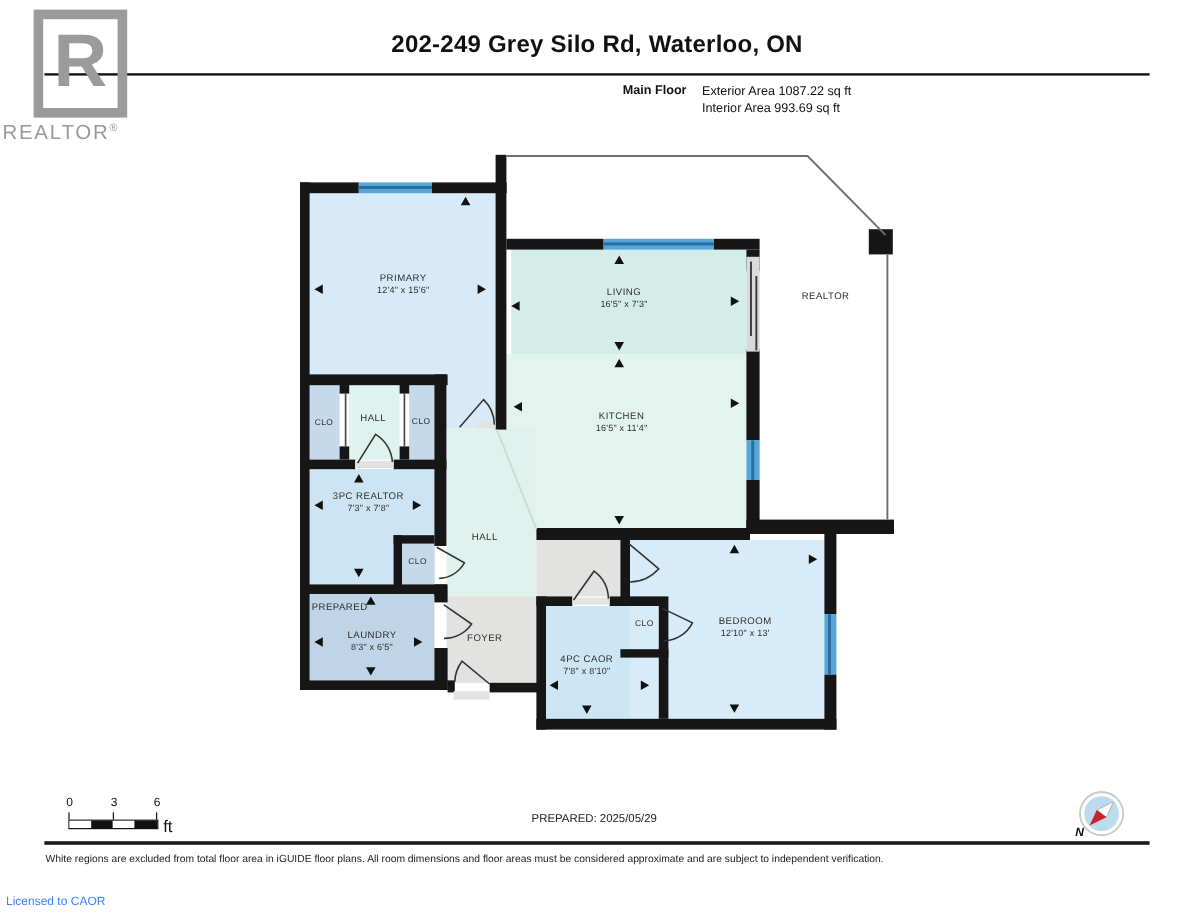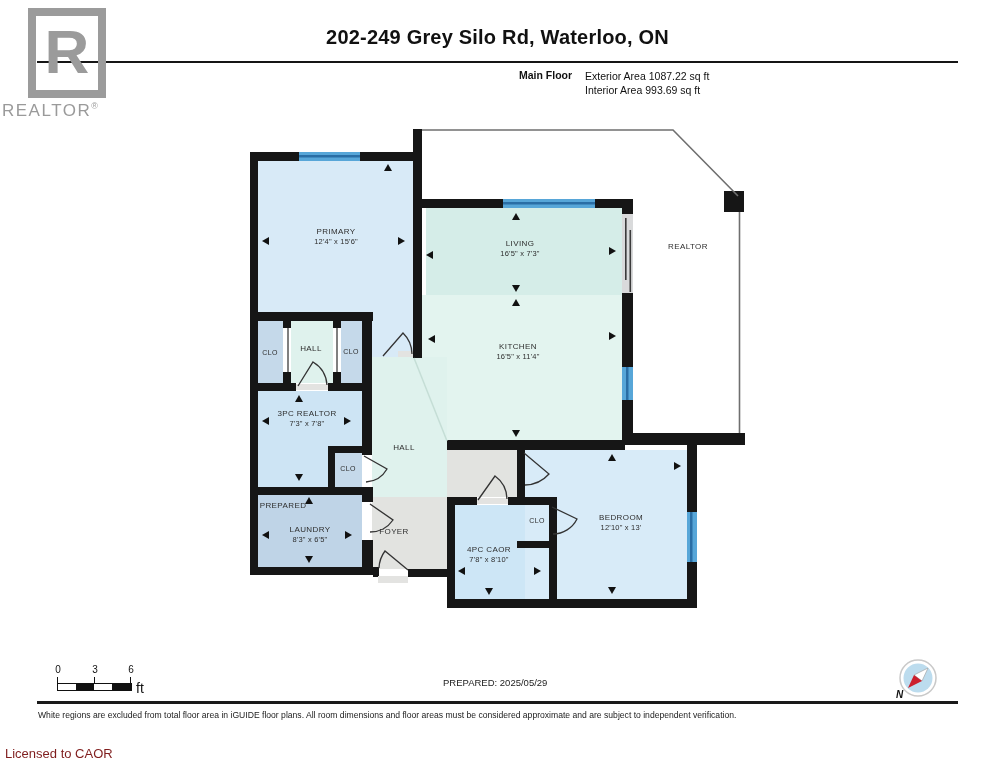--- a/index.html
+++ b/index.html
@@ -38,21 +38,21 @@
   
   .scalenum{top:664px;width:12px;text-align:center;font-size:10px;}
   .tick{top:677px;width:1px;height:6px;background:#111;}
   .sbar{left:57px;top:683px;width:73px;height:6px;border:1px solid #111;display:flex;}
   .sbar i{display:block;height:100%;}
   .ftlabel{left:136px;top:680px;font-size:14px;}
   .prepared{left:443px;top:677px;font-size:9.5px;color:#222;}
   .nlabel{left:896px;top:689px;font-size:10px;font-style:italic;font-weight:bold;}
   .bline{left:37px;top:701px;width:921px;height:3px;background:#1a1a1a;}
   .disclaimer{left:38px;top:710px;width:770px;font-size:8.6px;color:#222;}
-  .licensed{left:5px;top:746px;font-size:13px;color:#7f1d1d;}
+  .licensed{left:5px;top:746px;font-size:10px;color:#3b82f6;}
 </style>
 </head>
 <body>
 
 <div id="page">
 
   <div class="abs hline"></div>
   <div class="abs logo"><span>R</span></div>
   <div class="abs realtor"><span>REALTOR</span><sup>®</sup></div>
   <div class="abs title">202-249 Grey Silo Rd, Waterloo, ON</div>
@@ -214,21 +214,21 @@
       <div class="rname">3PC REALTOR</div>
       <div class="rdims">7'3" x 7'8"</div>
     </div>
     <div class="rlabel small" style="left:348px;top:469px">CLO</div>
     <div class="rlabel" style="left:404px;top:448px">HALL</div>
     <div class="rlabel" style="left:283px;top:506px">PREPARED</div>
     <div class="rlabel" style="left:310px;top:535px">
       <div class="rname">LAUNDRY</div>
       <div class="rdims">8'3" x 6'5"</div>
     </div>
-    <div class="rlabel" style="left:394px;top:532px">FOYER</div>
+    <div class="rlabel" style="left:404px;top:532px">FOYER</div>
     <div class="rlabel" style="left:489px;top:555px">
       <div class="rname">4PC CAOR</div>
       <div class="rdims">7'8" x 8'10"</div>
     </div>
     <div class="rlabel small" style="left:537px;top:521px">CLO</div>
     <div class="rlabel" style="left:621px;top:523px">
       <div class="rname">BEDROOM</div>
       <div class="rdims">12'10" x 13'</div>
     </div>
   </div>

